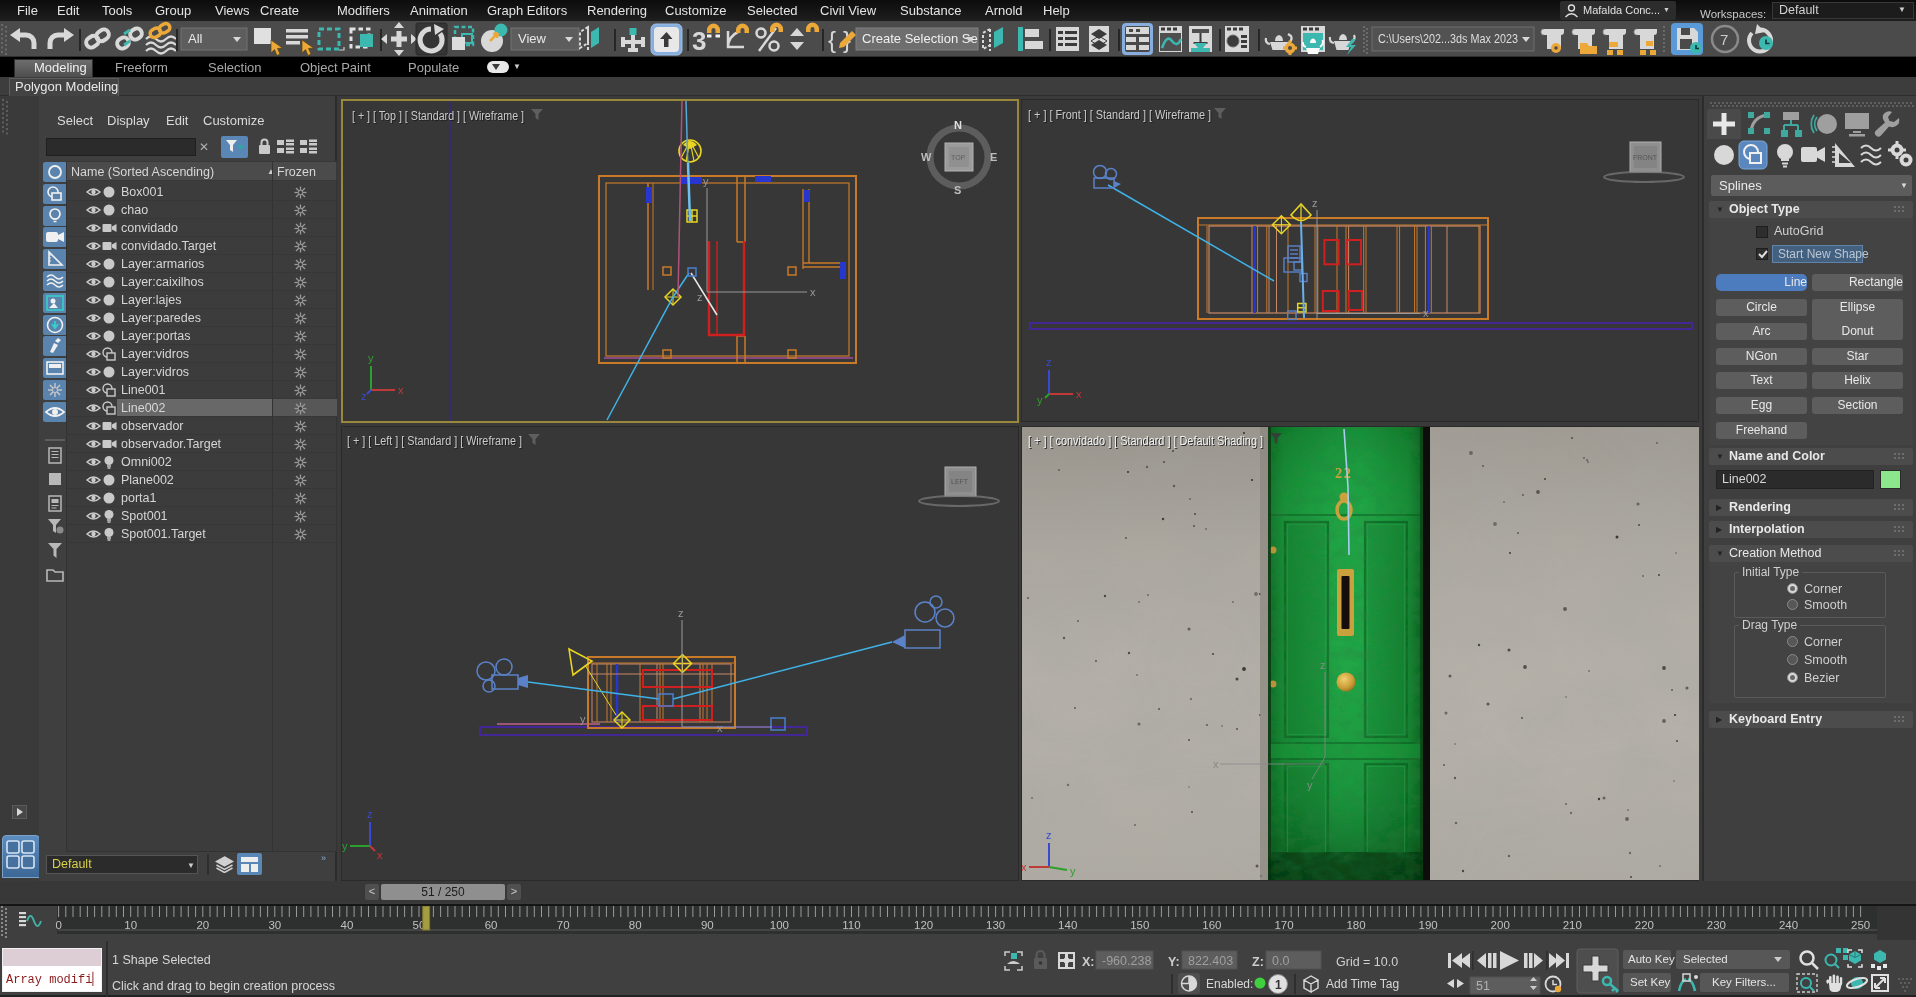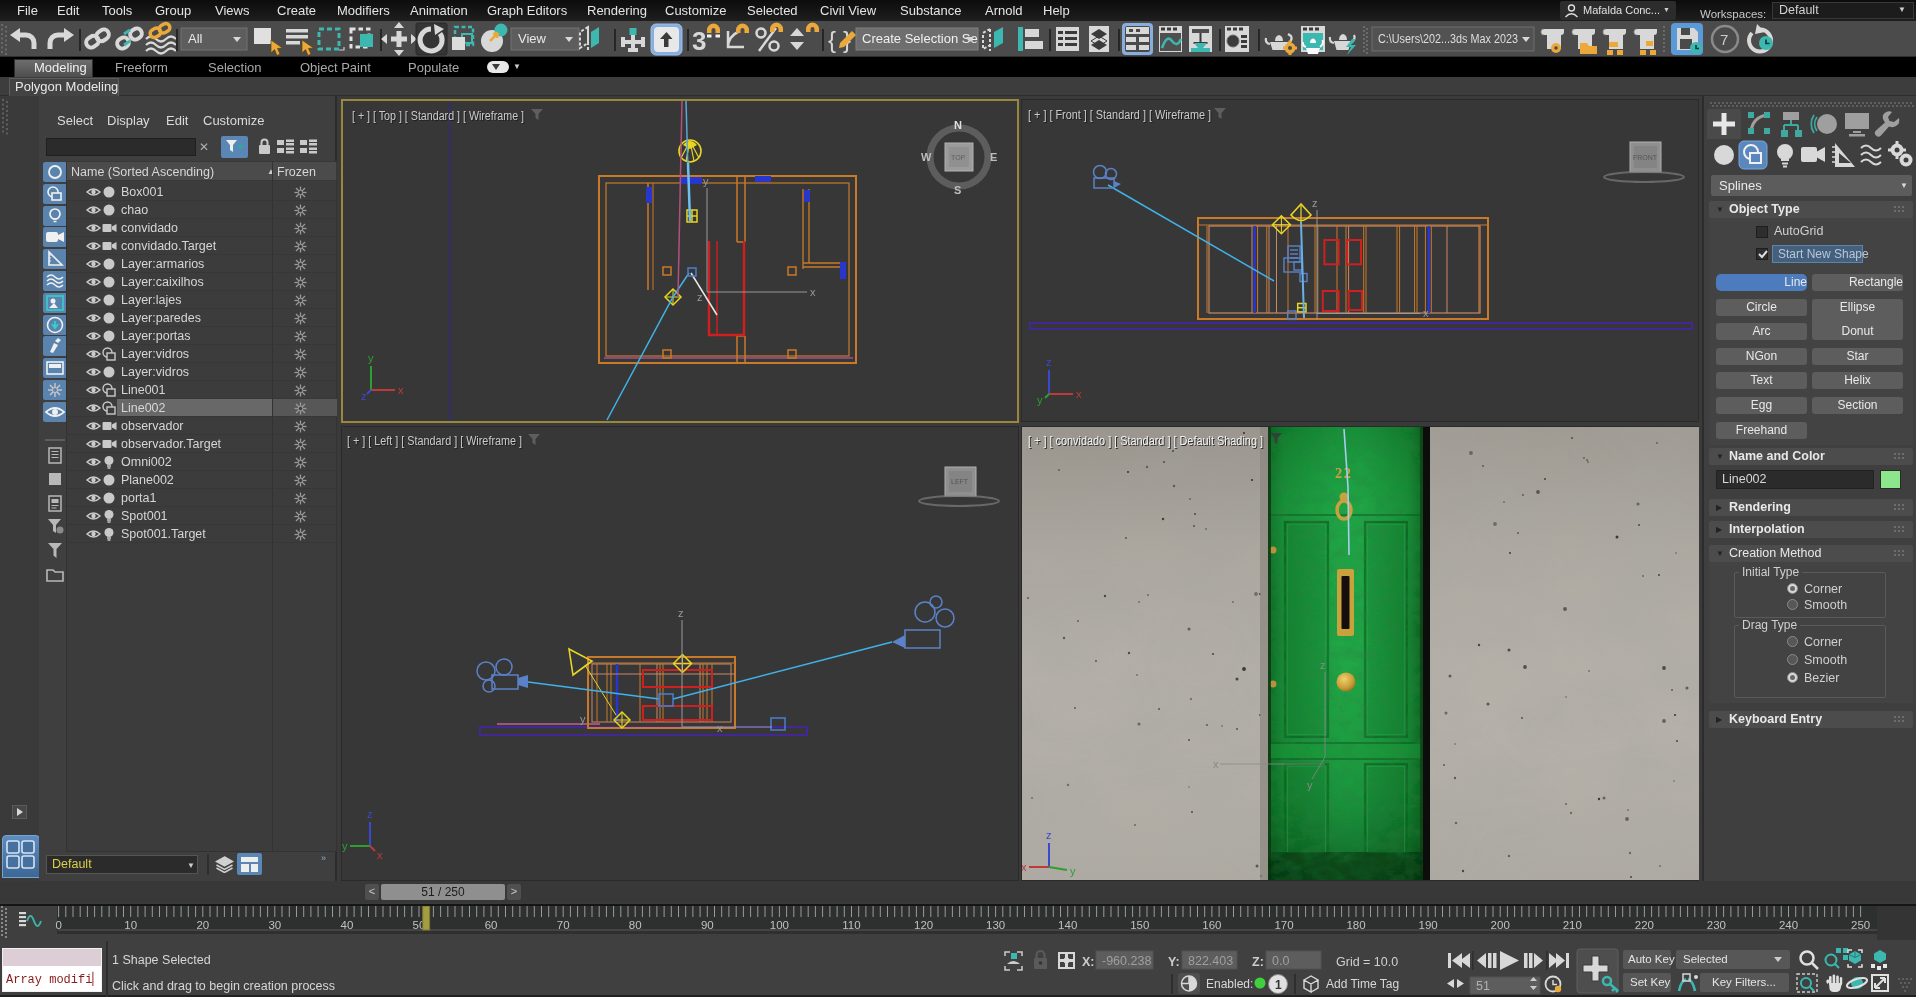--- a/index.html
+++ b/index.html
@@ -5,21 +5,21 @@
  font-family:"Liberation Sans",sans-serif;position:relative}
 .a{position:absolute}
 svg{display:block;position:absolute;top:0;left:0}
 </style></head><body>
 <div class="a" style="left:0;top:0;width:1916px;height:21px;background:linear-gradient(#0c0c0c,#1e1e1e)">
     <span class="a" style="left:17px;top:3px;font-size:13px;color:#e4e4e4">File</span>
     <span class="a" style="left:57px;top:3px;font-size:13px;color:#e4e4e4">Edit</span>
     <span class="a" style="left:102px;top:3px;font-size:13px;color:#e4e4e4">Tools</span>
     <span class="a" style="left:155px;top:3px;font-size:13px;color:#e4e4e4">Group</span>
     <span class="a" style="left:215px;top:3px;font-size:13px;color:#e4e4e4">Views</span>
-    <span class="a" style="left:277px;top:3px;font-size:13px;color:#e4e4e4">Create</span>
+    <span class="a" style="left:260px;top:3px;font-size:13px;color:#e4e4e4">Create</span>
     <span class="a" style="left:337px;top:3px;font-size:13px;color:#e4e4e4">Modifiers</span>
     <span class="a" style="left:410px;top:3px;font-size:13px;color:#e4e4e4">Animation</span>
     <span class="a" style="left:487px;top:3px;font-size:13px;color:#e4e4e4">Graph Editors</span>
     <span class="a" style="left:587px;top:3px;font-size:13px;color:#e4e4e4">Rendering</span>
     <span class="a" style="left:665px;top:3px;font-size:13px;color:#e4e4e4">Customize</span>
     <span class="a" style="left:747px;top:3px;font-size:13px;color:#e4e4e4">Selected</span>
     <span class="a" style="left:820px;top:3px;font-size:13px;color:#e4e4e4">Civil View</span>
     <span class="a" style="left:900px;top:3px;font-size:13px;color:#e4e4e4">Substance</span>
     <span class="a" style="left:985px;top:3px;font-size:13px;color:#e4e4e4">Arnold</span>
     <span class="a" style="left:1043px;top:3px;font-size:13px;color:#e4e4e4">Help</span>

